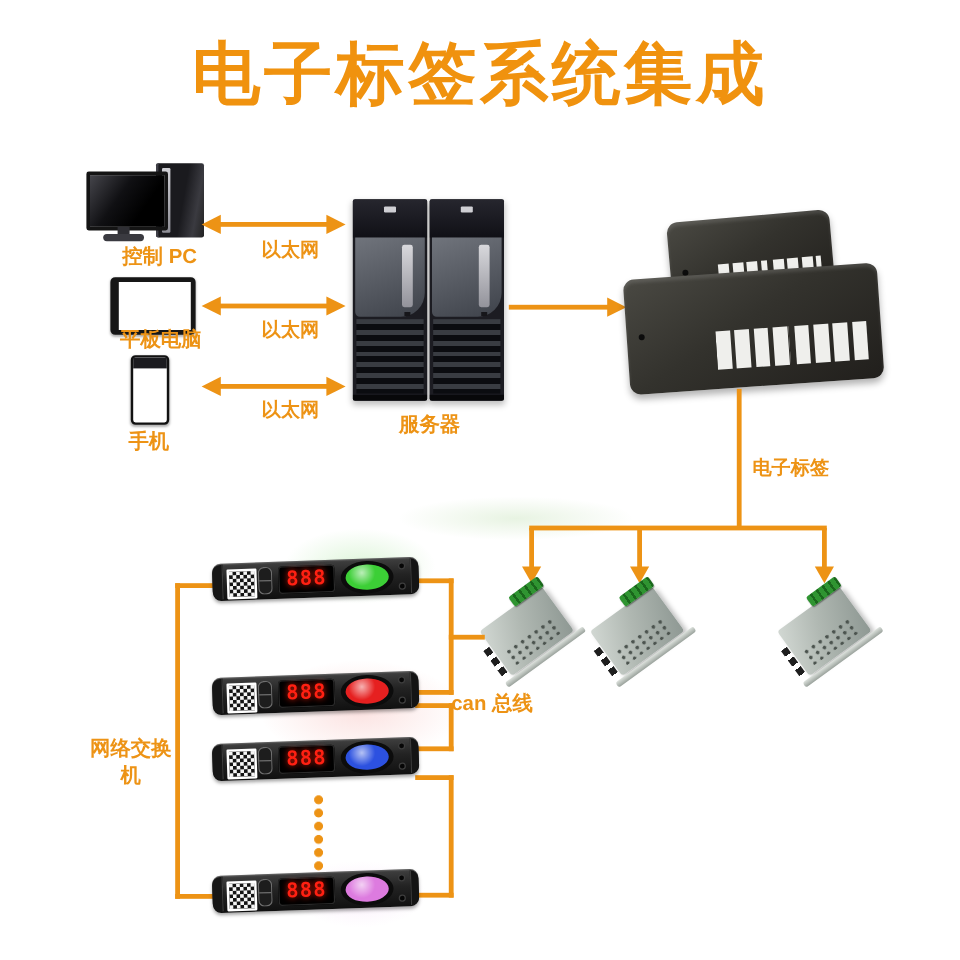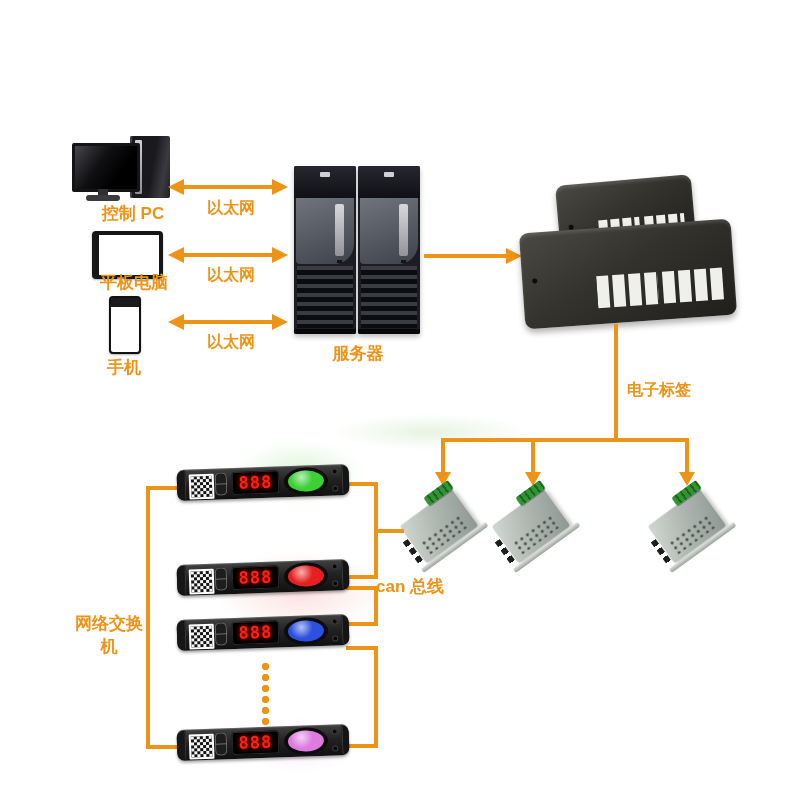--- a/index.html
+++ b/index.html
@@ -12,21 +12,21 @@
     background:
       radial-gradient(90px 45px at 300px 472px, rgba(90,205,70,.20), transparent 70%),
       radial-gradient(120px 60px at 300px 592px, rgba(230,50,40,.14), transparent 70%),
       radial-gradient(80px 40px at 300px 745px, rgba(220,125,225,.13), transparent 70%),
       radial-gradient(140px 26px at 430px 432px, rgba(125,190,95,.18), transparent 70%);
   }
   
   .title{position:absolute;left:0;right:0;top:24px;text-align:center;
     font-size:57px;font-weight:800;letter-spacing:3px;color:#F0920E;}
   .olabel{position:absolute;color:#ED9315;font-weight:700;font-size:17px;text-align:center;}
-  .olabel.small{font-size:16px;}
+  .olabel.small{font-size:16px;text-align:right;}
   .watermark{position:absolute;left:0;right:0;top:383px;text-align:center;
     font-size:45px;color:rgba(0,0,0,.13);letter-spacing:2px;font-weight:400;white-space:nowrap;}
   
   .oline{position:absolute;background:#ED9315;}
   .dbl-arrow{position:absolute;height:16px;width:120px;}
   .dbl-arrow .shaft{position:absolute;left:12px;right:12px;top:6px;height:4px;background:#ED9315;}
   .dbl-arrow .hl{position:absolute;left:0;top:0;width:0;height:0;
     border-top:8px solid transparent;border-bottom:8px solid transparent;border-right:16px solid #ED9315;}
   .dbl-arrow .hr{position:absolute;right:0;top:0;width:0;height:0;
     border-top:8px solid transparent;border-bottom:8px solid transparent;border-left:16px solid #ED9315;}
@@ -125,20 +125,21 @@
   .el-screw{position:absolute;width:4px;height:4px;border-radius:50%;background:#060606;box-shadow:0 0 0 1px #3d3d3d;}
   .el-cap-r{position:absolute;right:0;top:1px;bottom:1px;width:7px;border-radius:0 7px 7px 0;
     background:#141414;box-shadow:inset 1px 0 0 #3c3c3c;}
 </style>
 </head>
 <body>
 
 <div id="canvas">
   <div id="glows"></div>
 
+  <div class="title">电子标签系统集成</div>
 
 
   <div class="pc">
     <div class="tower">
         <i></i>
       </div>
     <div class="monitor"></div>
     <div class="stand"></div>
     <div class="base"></div>
   </div>

